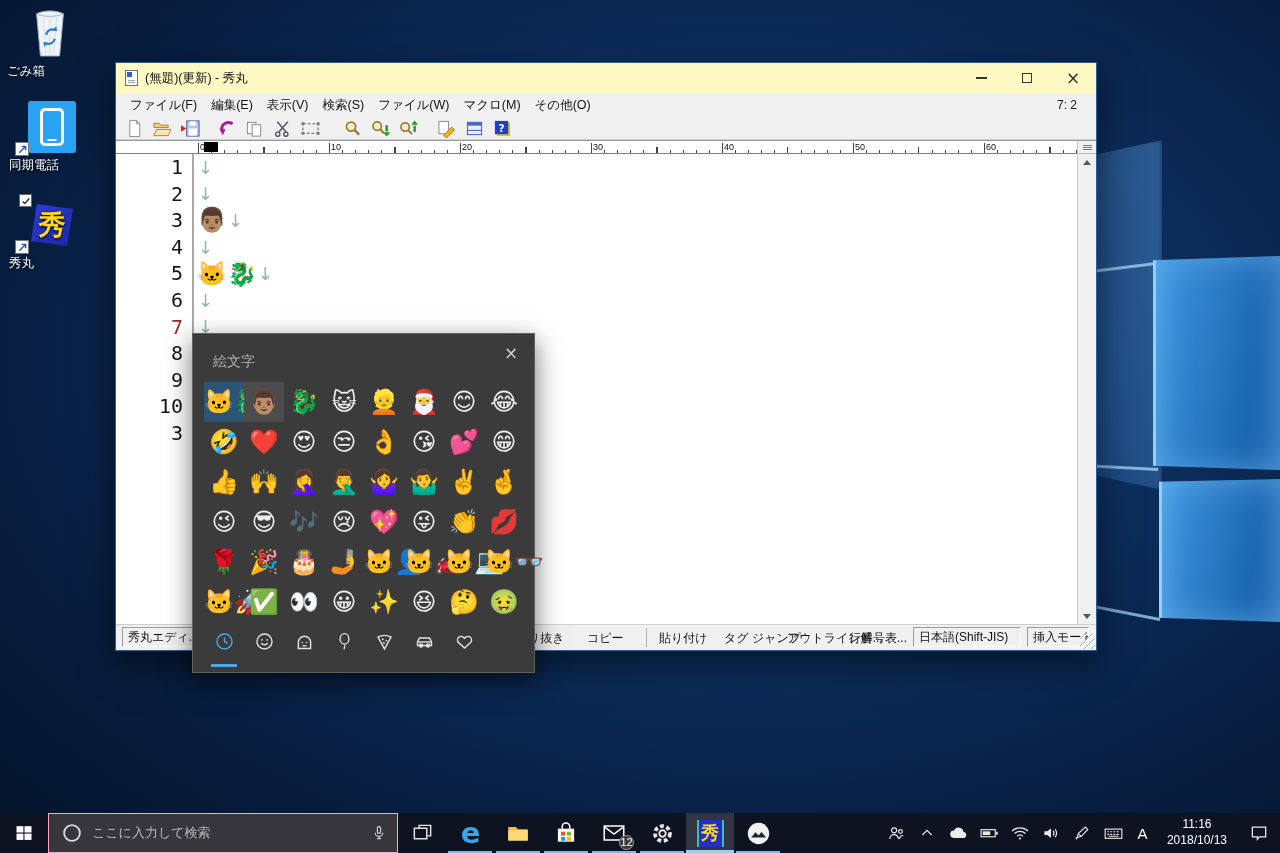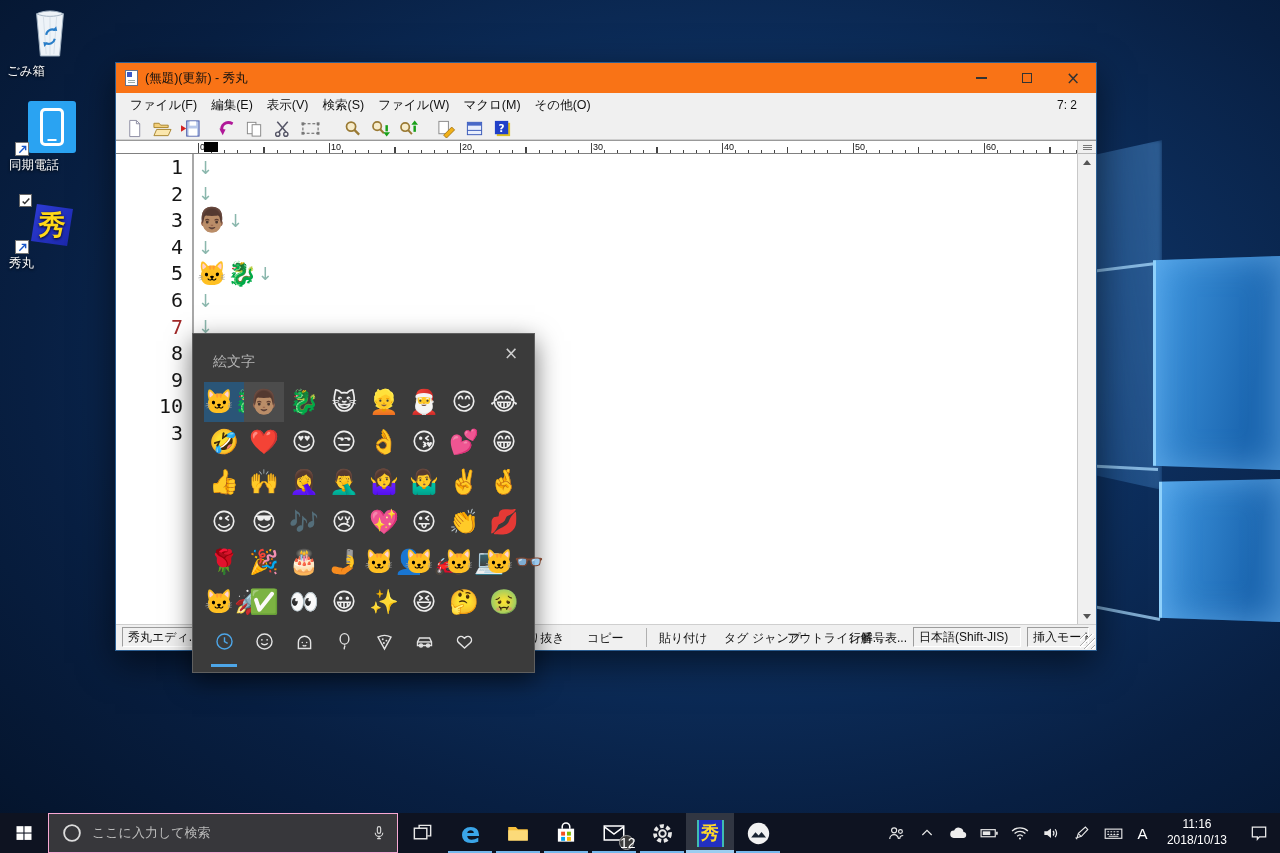--- a/index.html
+++ b/index.html
@@ -26,21 +26,21 @@
   .dicon-hide{left:9px;top:196px}
   .phone-ic{width:48px;height:52px;background:#2aa3f2;border-radius:3px;position:relative;display:grid;place-items:center}
   .phone-scr{width:24px;height:38px;border:3px solid #fff;border-radius:5px;position:relative}
   .phone-scr::after{content:"";position:absolute;left:50%;bottom:2px;transform:translateX(-50%);width:9px;height:2.5px;background:#fff}
   .hm-desk{width:42px;height:42px;background:linear-gradient(135deg,#2d3cd8,#1b27a8);clip-path:polygon(14% 0,100% 12%,86% 100%,0 88%);display:grid;place-items:center;color:#ffd818;font-size:27px;font-weight:bold;font-family:"DejaVu Sans",sans-serif}
   .overlay-shortcut{position:absolute;left:6px;bottom:0;width:14px;height:14px;background:#fff;border:1px solid #777;display:grid;place-items:center}
   .overlay-check{position:absolute;left:10px;top:-2px;width:13px;height:13px;background:#fff;border:1px solid #666;display:grid;place-items:center}
 
   
   .ewin{position:absolute;left:115px;top:62px;width:982px;height:589px;background:#f0f0f0;border:1px solid #2c5f93;box-shadow:0 12px 34px rgba(0,0,0,.55);display:flex;flex-direction:column;z-index:2}
-  .titlebar{height:30px;background:#f97316;display:flex;align-items:center;padding-left:9px;flex:none}
+  .titlebar{height:30px;background:#fef9c3;display:flex;align-items:center;padding-left:9px;flex:none}
   .doc-icon{width:13px;height:16px;background:#fff;border:1px solid #66718c;position:relative;flex:none}
   .doc-icon::before{content:"";position:absolute;left:1px;top:1px;width:5px;height:5px;background:#3a58c8}
   .doc-icon::after{content:"";position:absolute;left:2px;top:9px;width:7px;height:1px;background:#9aa;box-shadow:0 2px 0 #9aa}
   .title-text{font-size:12.5px;color:#111;margin-left:7px;flex:1;white-space:nowrap}
   .win-controls{display:flex;height:100%}
   .wc{width:46px;height:100%;display:grid;place-items:center;color:#333}
   .wc-min i{display:block;width:11px;height:1.4px;background:#333}
   .wc-max i{display:block;width:10px;height:10px;border:1.4px solid #333}
   .wc-close{font-size:17px;font-family:"DejaVu Sans",sans-serif}
   .menubar{height:24px;background:#f0f0f0;display:flex;align-items:center;padding:0 7px;font-size:12.5px;color:#111;flex:none}
@@ -107,21 +107,21 @@
   .tk-start{width:48px;display:grid;place-items:center}
   .tk-search{width:350px;background:#37373b;border:1px solid #f9a8d4;display:flex;align-items:center;color:#bdbdbd;font-size:13px}
   .tk-search .cortana{margin:0 9px 0 12px;display:grid;place-items:center}
   .tk-search-text{flex:1;white-space:nowrap;overflow:hidden}
   .tk-search .mic{margin-right:9px;display:grid;place-items:center}
   .tk-app{width:48px;position:relative;display:grid;place-items:center}
   .tk-app.running::after{content:"";position:absolute;bottom:0;left:2px;right:2px;height:2px;background:#76b9ed}
   .tk-app.active{background:rgba(255,255,255,.15)}
   .tk-app.active::after{height:3px;background:#9ccdf0;left:0;right:0}
   .hm-task{width:27px;height:27px;background:#2230c0;border-left:2px solid #3fbdb2;border-right:2px solid #3fbdb2;color:#ffd92a;font-weight:bold;font-size:18px;display:grid;place-items:center;font-family:"DejaVu Sans",sans-serif}
-  .badge{position:absolute;right:4px;bottom:3px;width:15px;height:15px;border-radius:50%;background:#3a3a3a;border:1px solid #999;color:#fff;font-size:14px;display:grid;place-items:center;line-height:1}
+  .badge{position:absolute;right:4px;bottom:3px;width:15px;height:15px;border-radius:50%;background:#3a3a3a;border:1px solid #999;color:#fff;font-size:11px;display:grid;place-items:center;line-height:1}
   .tk-tray{margin-left:auto;display:flex;align-items:center}
   .tray-ic{width:31px;display:grid;place-items:center;color:#e8e8e8;height:100%}
   .tk-ime{width:27px;text-align:center;color:#fff;font-size:15px}
   .tk-clock{color:#fff;font-size:12px;line-height:1.3;text-align:center;padding:0 11px}
   .tk-action{width:42px;display:grid;place-items:center;color:#eee}
 </style>
 </head>
 <body>
 
 <div class="desktop">

